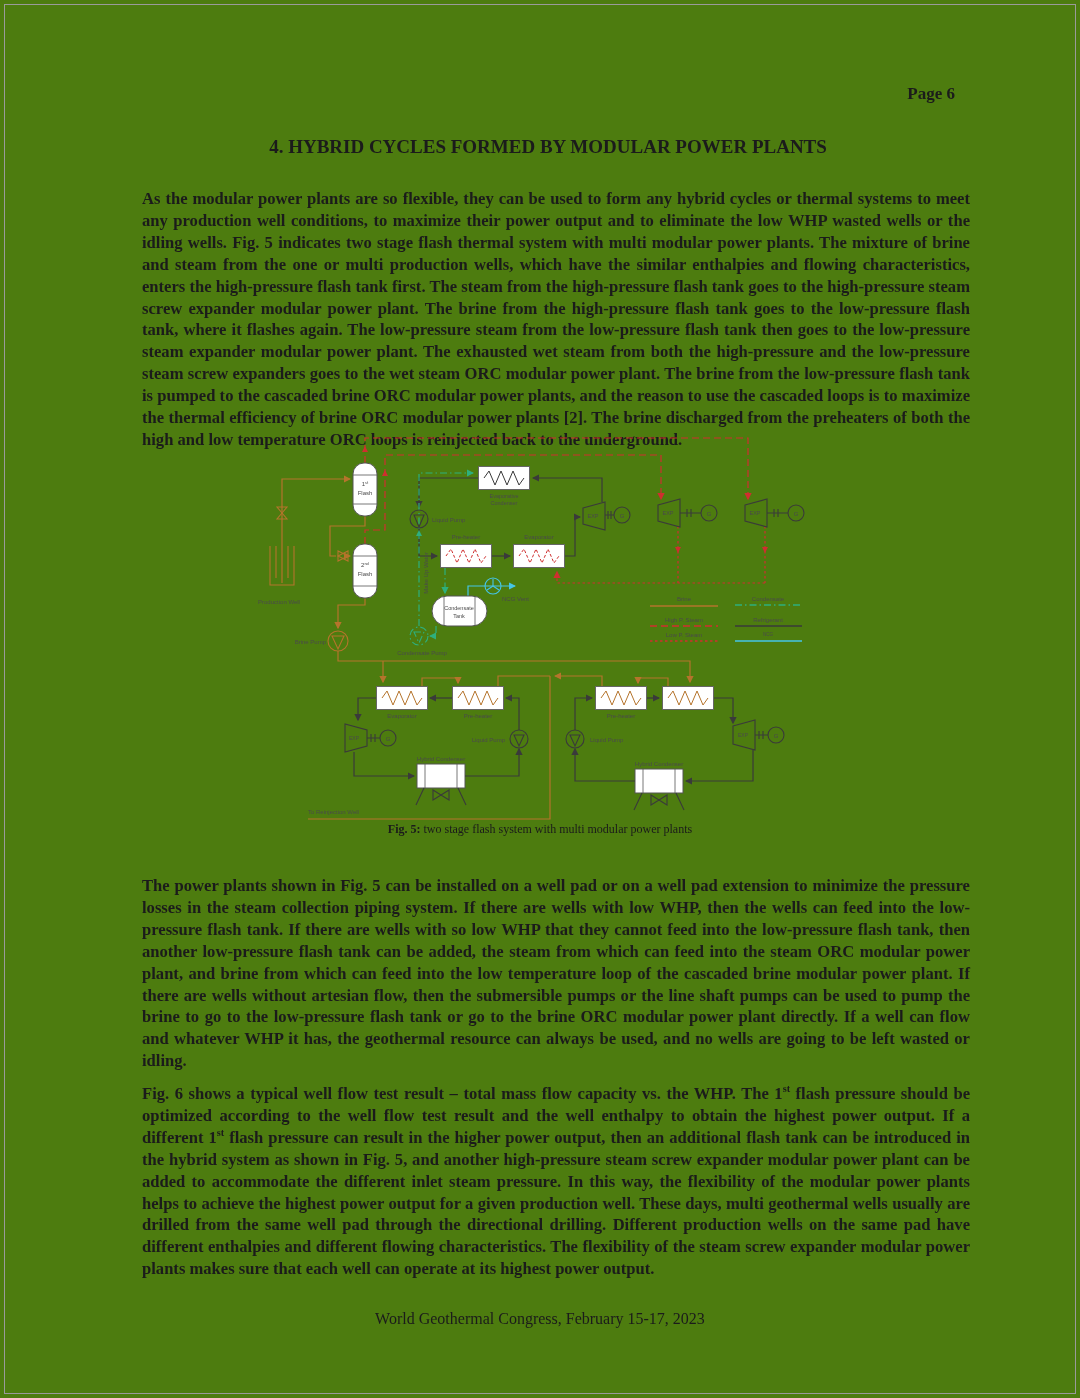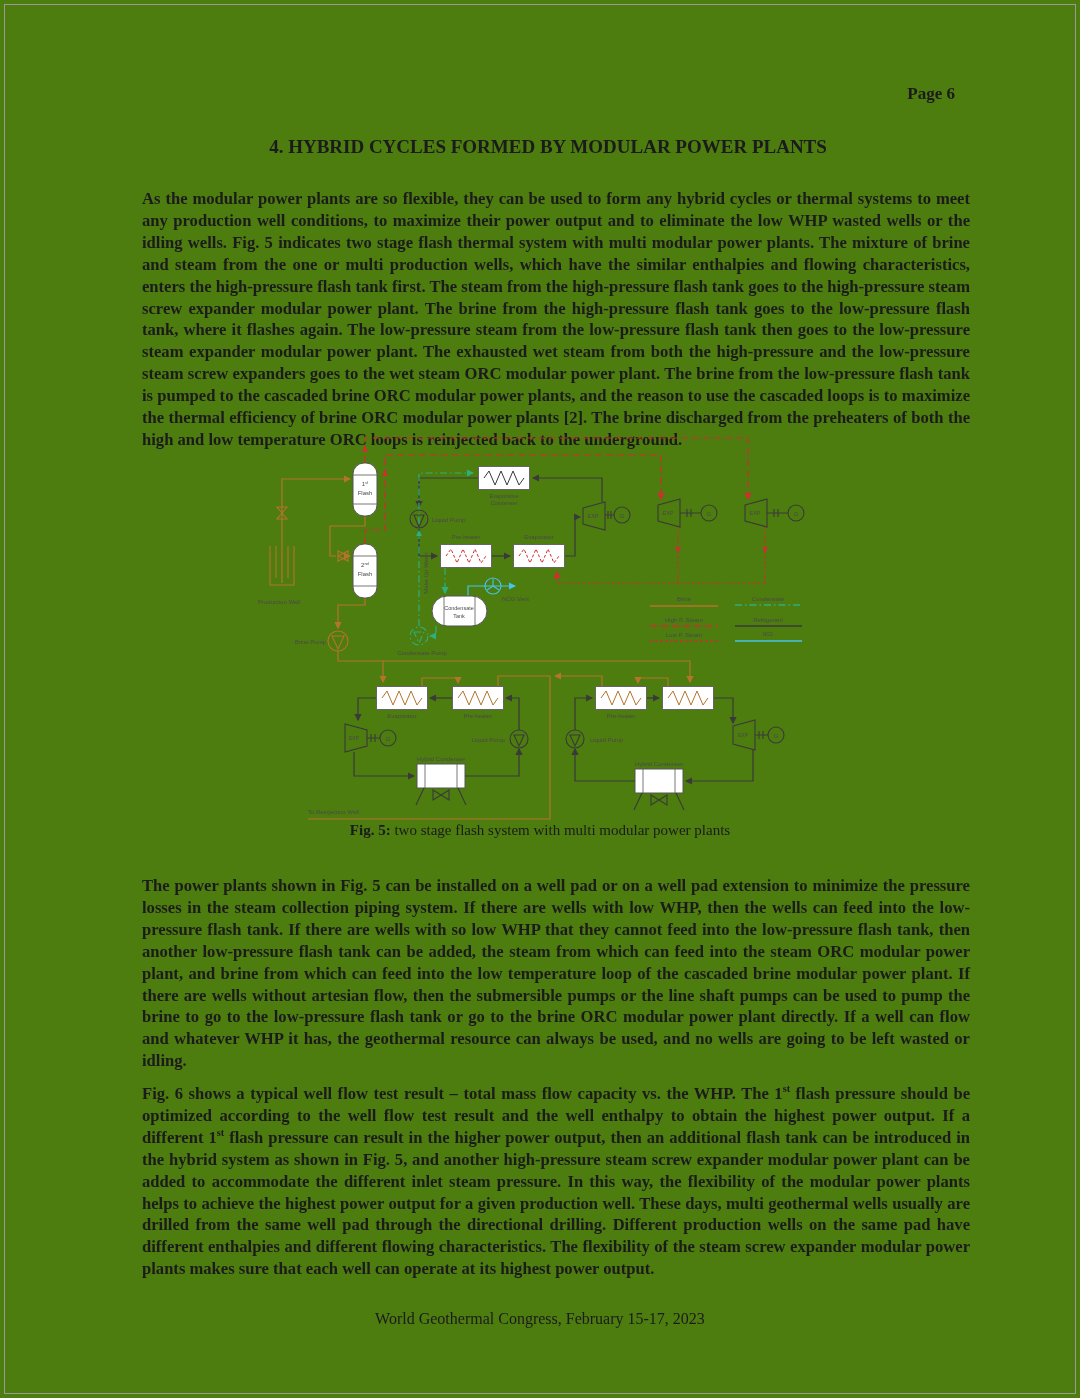--- a/index.html
+++ b/index.html
@@ -9,21 +9,21 @@
   .page-num{position:absolute;top:84px;right:125px;font-weight:bold;font-size:17px;}
   .title{position:absolute;top:128px;left:0;width:100%;text-align:center;
          font-size:19px;font-weight:bold;margin:8px;}
   .body{position:absolute;left:127px;width:828px;margin:15px;font-size:16.6px;
         line-height:21.9px;text-align:justify;font-weight:bold;}
   .p1{top:173px;}
   .p2{top:860px;}
   .p3{top:1068px;}
   .body sup{font-size:0.62em;line-height:0;}
   .fig{position:absolute;left:250px;top:433px;width:580px;height:390px;margin:0;}
-  .caption{position:absolute;top:822px;left:0;width:100%;text-align:center;font-size:15px;}
+  .caption{position:absolute;top:822px;left:0;width:100%;text-align:center;font-size:12px;}
   .footer{position:absolute;top:1310px;left:0;width:100%;text-align:center;font-size:16px;}
   
   svg{font-family:"Liberation Sans","DejaVu Sans",sans-serif;}
   svg text{fill:#4a4a4a;}
   .pipe{fill:none;stroke-width:1.2;}
   .brine{stroke:#b5742c;}
   .red-hp{stroke:#cf2f2f;stroke-dasharray:7 4;}
   .red-lp{stroke:#cf2f2f;stroke-dasharray:2.5 2.5;}
   .grn{stroke:#2eaf7d;stroke-dasharray:7 3 1.5 3;}
   .blk{stroke:#3a3a3a;}

